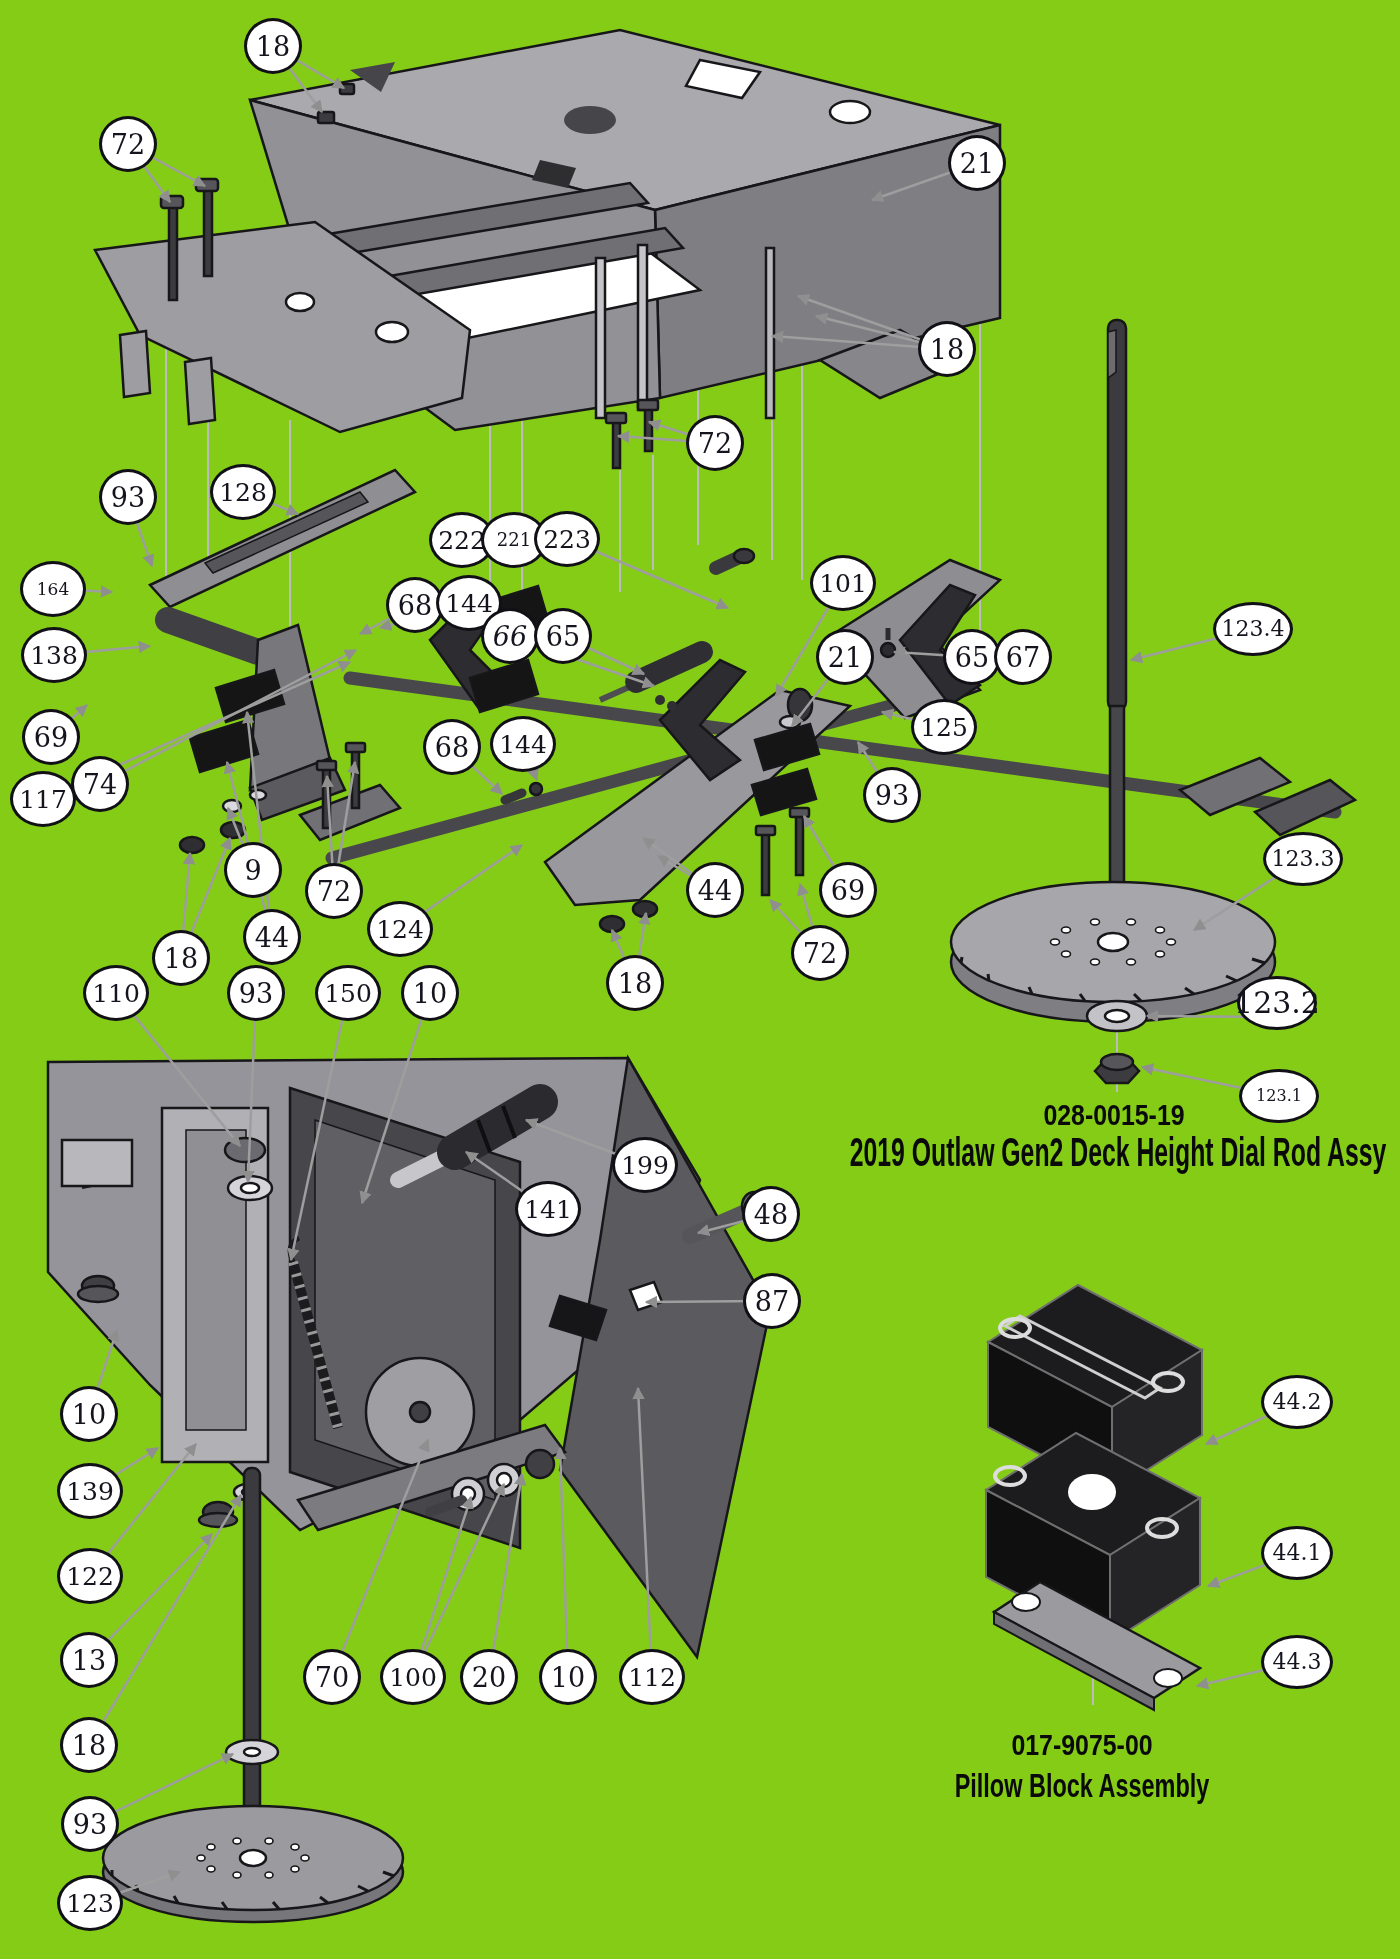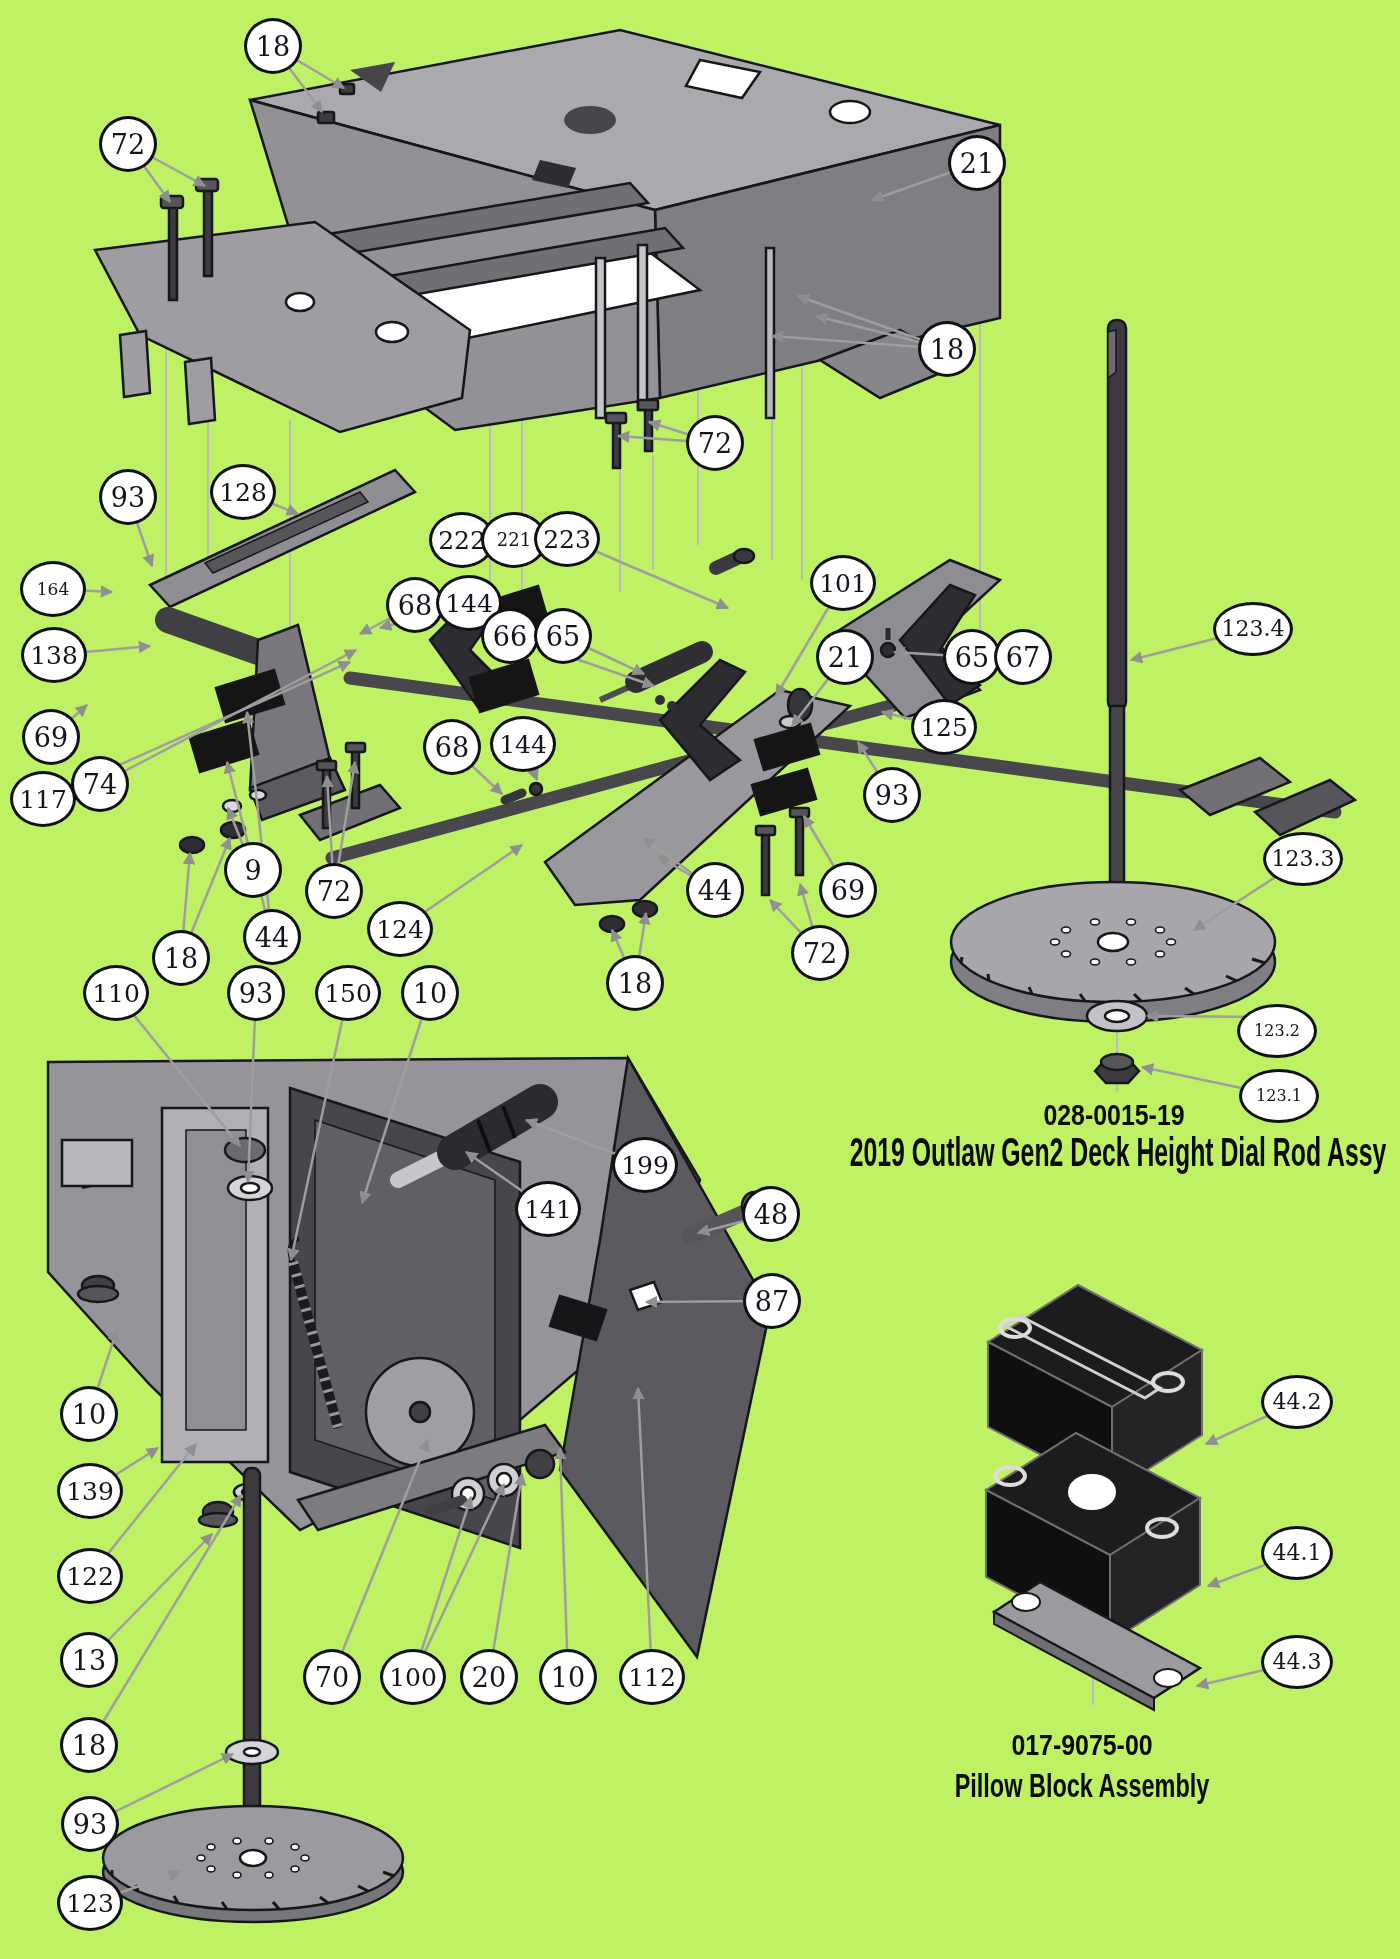--- a/index.html
+++ b/index.html
@@ -1,16 +1,16 @@
 <!DOCTYPE html>
 <html><head>
 <meta charset="utf-8">
 <style>
   html,body{margin:0;padding:0;background:#ffffff;}
-  .page{position:relative;width:1400px;height:1959px;background:#bef264;overflow:hidden;
+  .page{position:relative;width:1400px;height:1959px;background:#84cc16;overflow:hidden;
         font-family:"Liberation Sans",sans-serif;}
   .page svg{position:absolute;left:0;top:0;}
   .callout-layer{position:absolute;left:0;top:0;width:100%;height:100%;}
   .callout{position:absolute;transform:translate(-50%,-50%);background:#ffffff;
            border:3px solid #101016;border-radius:50%;display:flex;align-items:center;
            justify-content:center;font-family:"DejaVu Serif",serif;color:#14141e;
            box-sizing:border-box;white-space:nowrap;line-height:1;}
   .part-label{position:absolute;color:#0a0a0a;white-space:nowrap;font-weight:bold;}
   .pl-line{position:absolute;transform:translateX(-50%) scaleX(0.83);}
   .pn{font-size:30px;}
@@ -374,21 +374,21 @@
       <div class="callout" style="left: 715px; top: 443px; width: 58px; height: 56px; font-size: 27px;">72</div>
       <div class="callout" style="left: 128px; top: 497px; width: 58px; height: 56px; font-size: 27px;">93</div>
       <div class="callout" style="left: 243px; top: 492px; width: 66px; height: 56px; font-size: 25px;">128</div>
       <div class="callout" style="left: 462px; top: 540px; width: 66px; height: 56px; font-size: 25px;">222</div>
       <div class="callout" style="left: 514px; top: 540px; width: 66px; height: 56px; font-size: 18px;">221</div>
       <div class="callout" style="left: 567px; top: 539px; width: 66px; height: 56px; font-size: 25px;">223</div>
       <div class="callout" style="left: 53px; top: 589px; width: 66px; height: 56px; font-size: 17px;">164</div>
       <div class="callout" style="left: 415px; top: 605px; width: 58px; height: 56px; font-size: 27px;">68</div>
       <div class="callout" style="left: 469px; top: 603px; width: 66px; height: 56px; font-size: 25px;">144</div>
       <div class="callout" style="left: 843px; top: 583px; width: 66px; height: 56px; font-size: 25px;">101</div>
-      <div class="callout" style="left: 510px; top: 636px; width: 58px; height: 56px; font-size: 27px;">66</div>
+      <div class="callout" style="left: 510px; top: 636px; width: 58px; height: 56px; font-size: 27px; font-style: italic;">66</div>
       <div class="callout" style="left: 563px; top: 636px; width: 58px; height: 56px; font-size: 27px;">65</div>
       <div class="callout" style="left: 54px; top: 655px; width: 66px; height: 56px; font-size: 25px;">138</div>
       <div class="callout" style="left: 845px; top: 657px; width: 58px; height: 56px; font-size: 27px;">21</div>
       <div class="callout" style="left: 972px; top: 657px; width: 58px; height: 56px; font-size: 27px;">65</div>
       <div class="callout" style="left: 1023px; top: 657px; width: 58px; height: 56px; font-size: 27px;">67</div>
       <div class="callout" style="left: 51px; top: 737px; width: 58px; height: 56px; font-size: 27px;">69</div>
       <div class="callout" style="left: 944px; top: 727px; width: 66px; height: 56px; font-size: 25px;">125</div>
       <div class="callout" style="left: 43px; top: 799px; width: 66px; height: 56px; font-size: 25px;">117</div>
       <div class="callout" style="left: 100px; top: 784px; width: 58px; height: 56px; font-size: 27px;">74</div>
       <div class="callout" style="left: 892px; top: 795px; width: 58px; height: 56px; font-size: 27px;">93</div>
@@ -406,21 +406,21 @@
       <div class="callout" style="left: 116px; top: 993px; width: 66px; height: 56px; font-size: 25px;">110</div>
       <div class="callout" style="left: 256px; top: 993px; width: 58px; height: 56px; font-size: 27px;">93</div>
       <div class="callout" style="left: 348px; top: 993px; width: 66px; height: 56px; font-size: 25px;">150</div>
       <div class="callout" style="left: 430px; top: 993px; width: 58px; height: 56px; font-size: 27px;">10</div>
       <div class="callout" style="left: 645px; top: 1165px; width: 66px; height: 56px; font-size: 25px;">199</div>
       <div class="callout" style="left: 548px; top: 1209px; width: 66px; height: 56px; font-size: 25px;">141</div>
       <div class="callout" style="left: 771px; top: 1214px; width: 58px; height: 56px; font-size: 27px;">48</div>
       <div class="callout" style="left: 772px; top: 1301px; width: 58px; height: 56px; font-size: 27px;">87</div>
       <div class="callout" style="left: 1253px; top: 629px; width: 80px; height: 54px; font-size: 22px;">123.4</div>
       <div class="callout" style="left: 1303px; top: 859px; width: 80px; height: 54px; font-size: 22px;">123.3</div>
-      <div class="callout" style="left: 1277px; top: 1031px; width: 80px; height: 54px; font-size: 16px;">123.2</div>
+      <div class="callout" style="left: 1277px; top: 1003px; width: 80px; height: 54px; font-size: 30px;">123.2</div>
       <div class="callout" style="left: 1279px; top: 1096px; width: 80px; height: 54px; font-size: 16px;">123.1</div>
       <div class="callout" style="left: 1297px; top: 1402px; width: 72px; height: 54px; font-size: 22px;">44.2</div>
       <div class="callout" style="left: 1297px; top: 1553px; width: 72px; height: 54px; font-size: 22px;">44.1</div>
       <div class="callout" style="left: 1297px; top: 1662px; width: 72px; height: 54px; font-size: 22px;">44.3</div>
       <div class="callout" style="left: 89px; top: 1414px; width: 58px; height: 56px; font-size: 27px;">10</div>
       <div class="callout" style="left: 90px; top: 1491px; width: 66px; height: 56px; font-size: 25px;">139</div>
       <div class="callout" style="left: 90px; top: 1576px; width: 66px; height: 56px; font-size: 25px;">122</div>
       <div class="callout" style="left: 89px; top: 1660px; width: 58px; height: 56px; font-size: 27px;">13</div>
       <div class="callout" style="left: 89px; top: 1745px; width: 58px; height: 56px; font-size: 27px;">18</div>
       <div class="callout" style="left: 90px; top: 1824px; width: 58px; height: 56px; font-size: 27px;">93</div>

